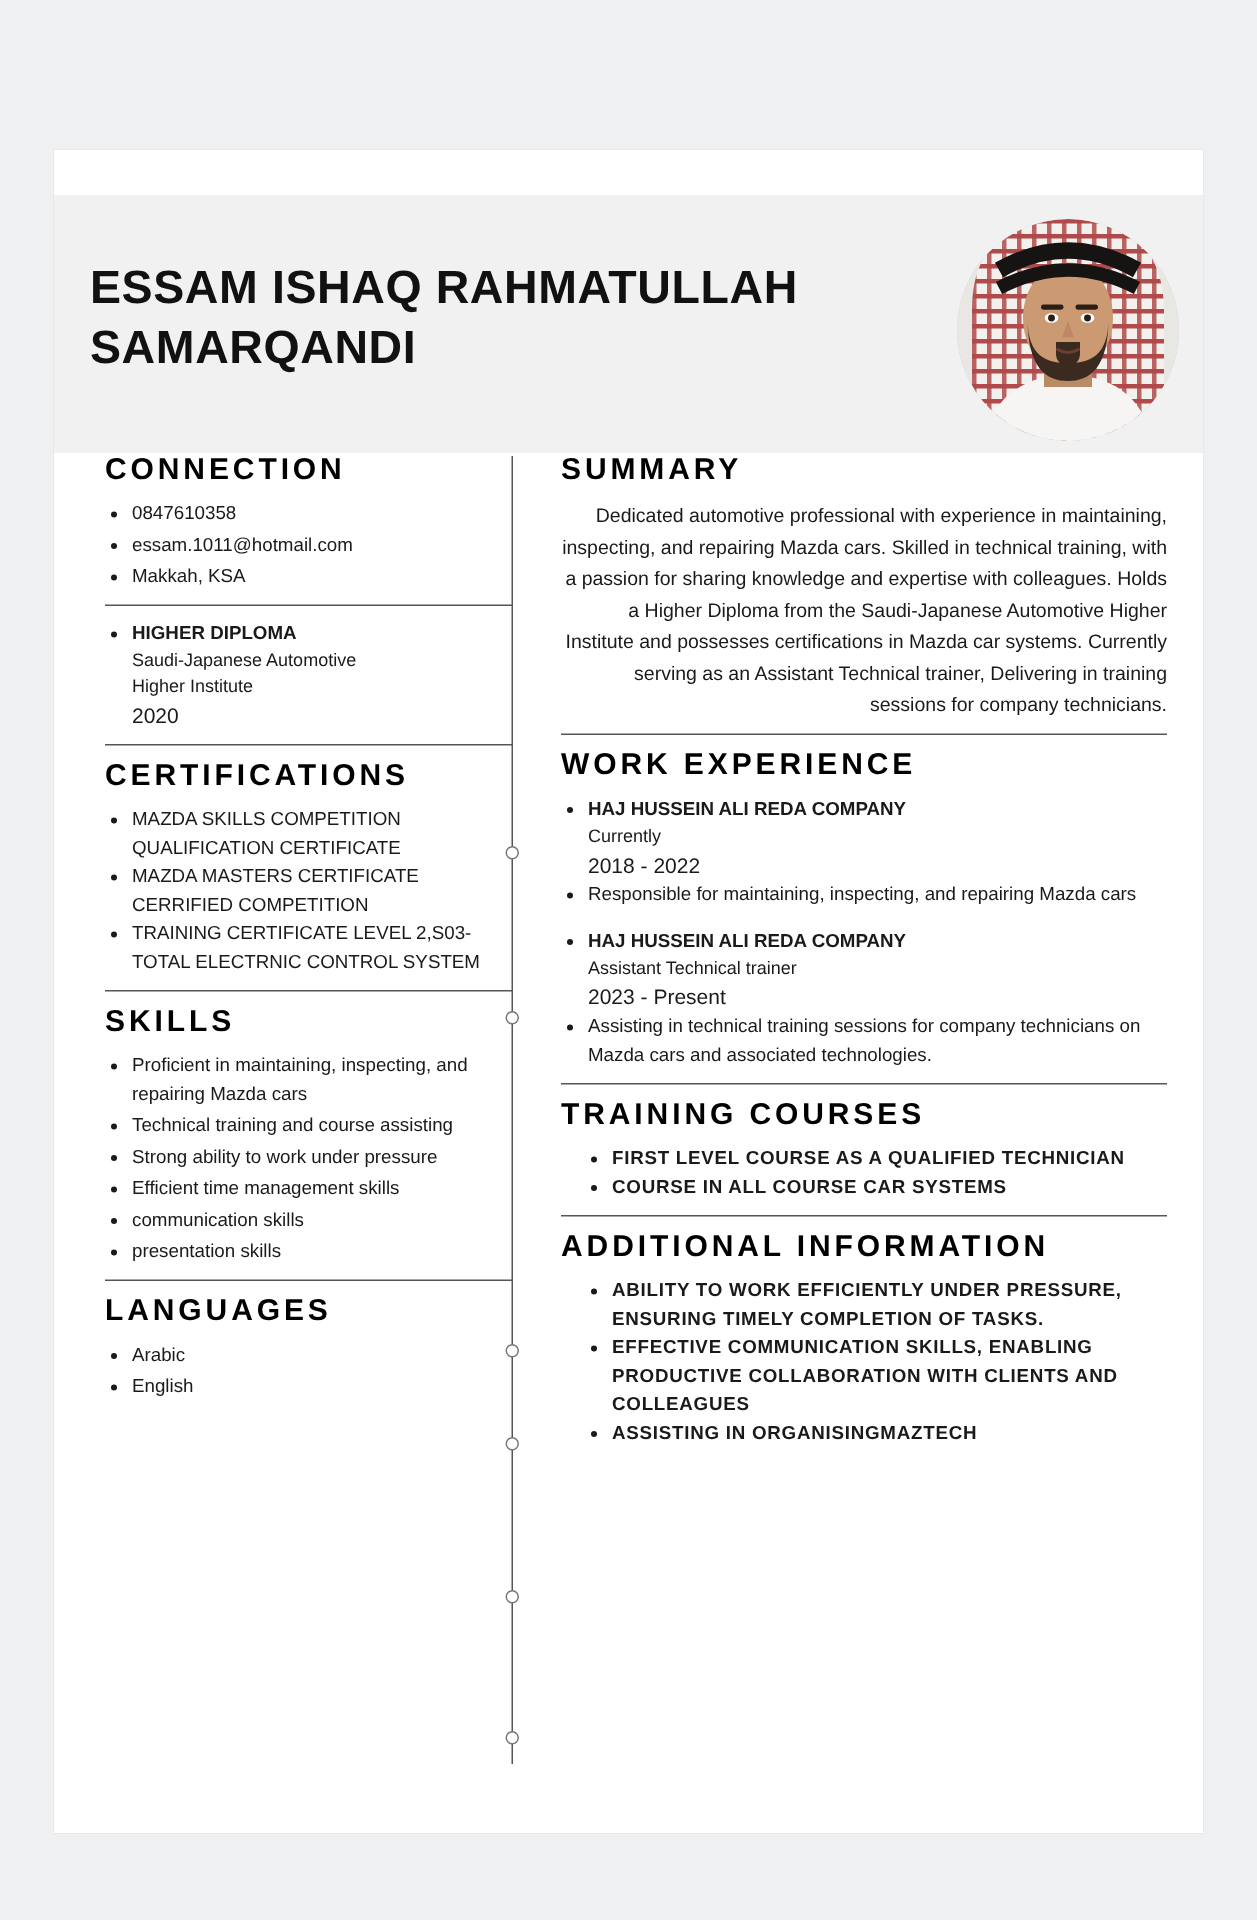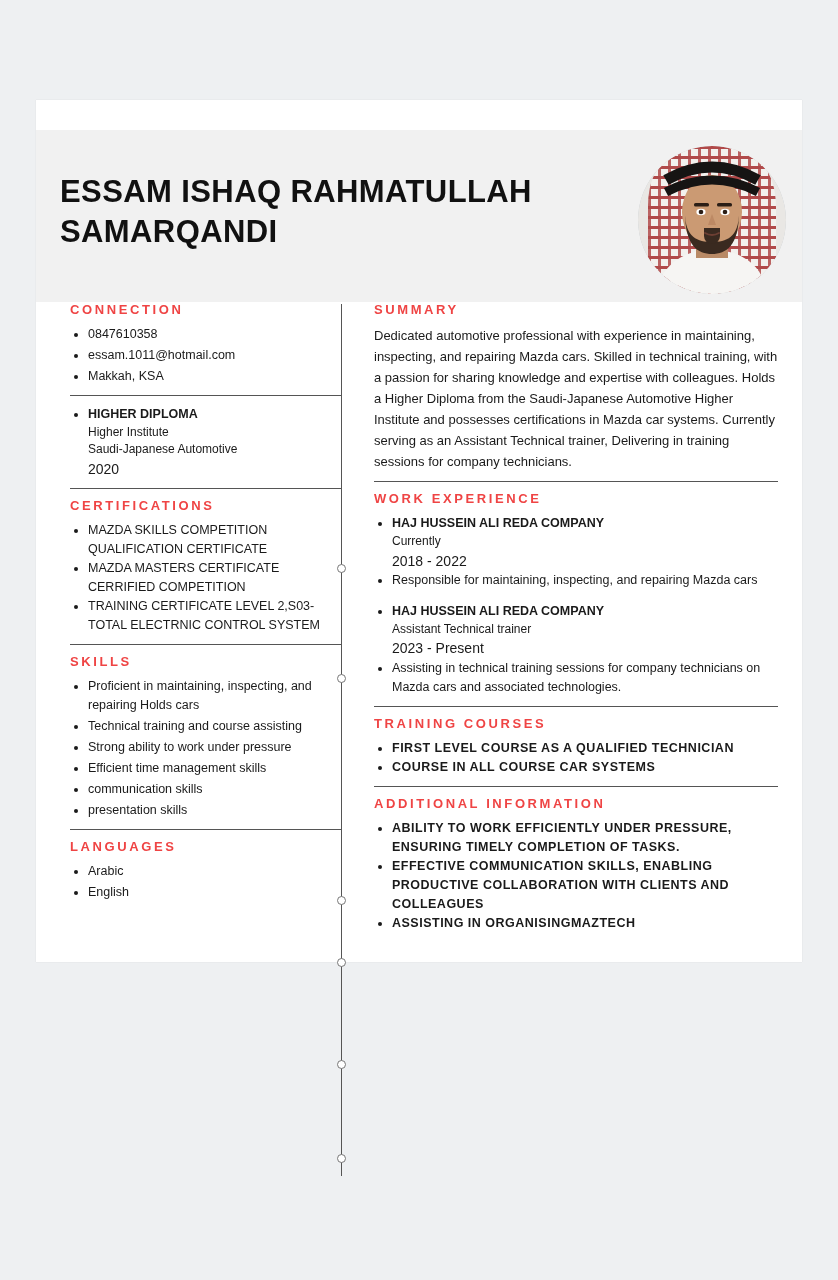--- a/index.html
+++ b/index.html
@@ -11,21 +11,21 @@
   }
   #page {
     position: relative;
     width: 838px; height: 1280px;
     background: #eef0f2;
     overflow: hidden;
   }
   .sheet {
     position: absolute;
     left: 36px; top: 100px;
-    width: 766px; height: 862px;
+    width: 766px; height: 1122px;
     background: #ffffff;
     box-shadow: 0 0 1px rgba(0,0,0,0.12);
   }
   
   .header {
     position: absolute;
     left: 0; top: 30px;
     width: 766px; height: 172px;
     background: #f1f1f1;
   }
@@ -78,24 +78,24 @@
     position: absolute;
     left: 301px;
     width: 9px; height: 9px;
     border-radius: 50%;
     background: #ffffff;
     border: 1px solid #777777;
   }
 
   h2.sec {
     margin: 0 0 8px 0;
-    font-size: 13px;
+    font-size: 20px;
     font-weight: bold;
     letter-spacing: 2.6px;
-    color: #ef4444;
+    color: #000000;
     text-transform: uppercase;
   }
   .sec-right {
     font-size: 17px;
     letter-spacing: 2.6px;
   }
   .rule {
     height: 1px;
     background: #555555;
     margin: 9px 0 9px 0;
@@ -117,25 +117,27 @@
     color: #1a1a1a;
     line-height: 1.45;
     font-weight: normal;
   }
   .sub.small { font-size: 14px; }
   .para {
     font-size: 13px;
     color: #1a1a1a;
     line-height: 1.62;
     margin: 0;
+    text-align: right;
   }
   .block-gap { height: 12px; }
   .caps-bold {
     font-weight: bold;
     letter-spacing: 0.5px;
+    margin-left: 16px;
   }
   .sectionwrap { position: relative; }
 </style>
 </head>
 <body>
 
 <div id="page">
   <div class="sheet">
 
     <div class="header">
@@ -206,22 +208,22 @@
             <li>Makkah, KSA</li>
           </ul>
         </div>
 
         <div class="rule"></div>
 
         <div class="sectionwrap">
           <ul class="list tight">
             <li>
               <span class="bold-li">HIGHER DIPLOMA</span>
+              <div class="sub">Saudi-Japanese Automotive</div>
               <div class="sub">Higher Institute</div>
-              <div class="sub">Saudi-Japanese Automotive</div>
               <div class="sub small">2020</div>
             </li>
           </ul>
         </div>
 
         <div class="rule"></div>
 
         <div class="sectionwrap">
           <h2 class="sec">CERTIFICATIONS</h2>
           <ul class="list tight">
@@ -229,21 +231,21 @@
             <li>MAZDA MASTERS CERTIFICATE CERRIFIED COMPETITION</li>
             <li>TRAINING CERTIFICATE LEVEL 2,S03-TOTAL ELECTRNIC CONTROL SYSTEM</li>
           </ul>
         </div>
 
         <div class="rule"></div>
 
         <div class="sectionwrap">
           <h2 class="sec">SKILLS</h2>
           <ul class="list">
-            <li>Proficient in maintaining, inspecting, and repairing Holds cars</li>
+            <li>Proficient in maintaining, inspecting, and repairing Mazda cars</li>
             <li>Technical training and course assisting</li>
             <li>Strong ability to work under pressure</li>
             <li>Efficient time management skills</li>
             <li>communication skills</li>
             <li>presentation skills</li>
           </ul>
         </div>
 
         <div class="rule"></div>
 

